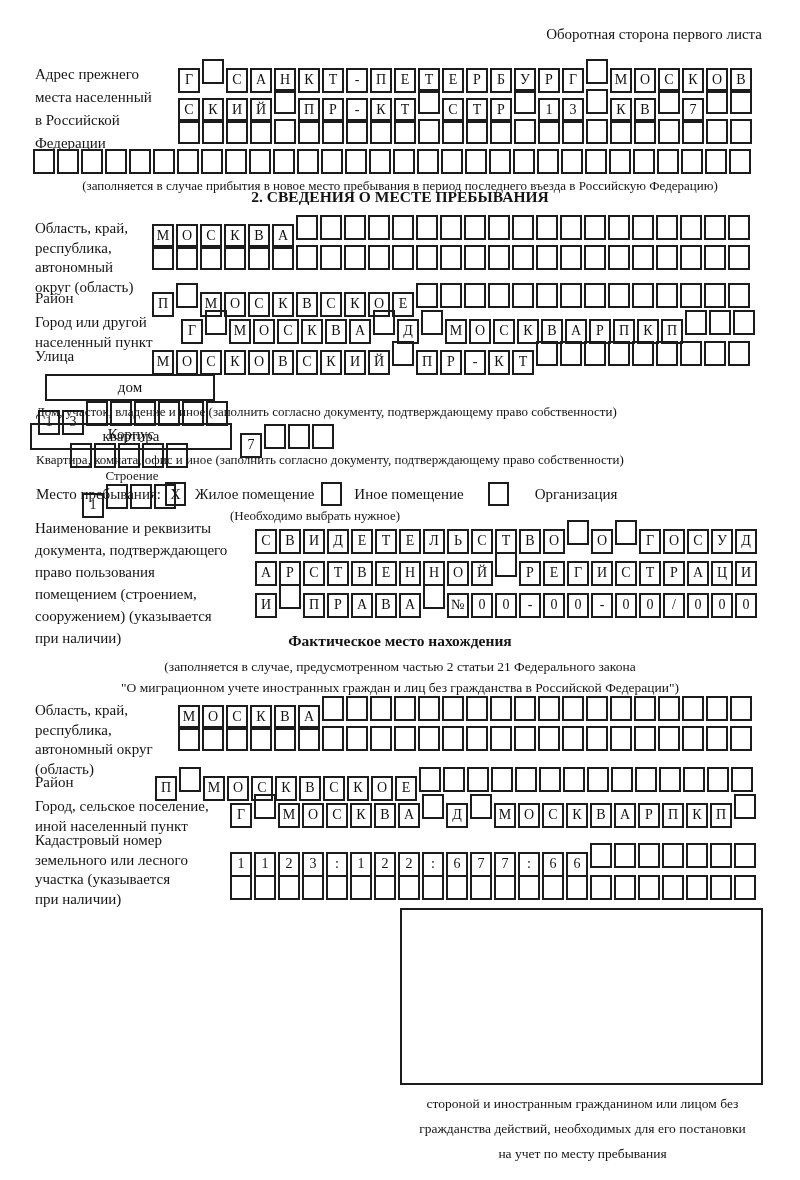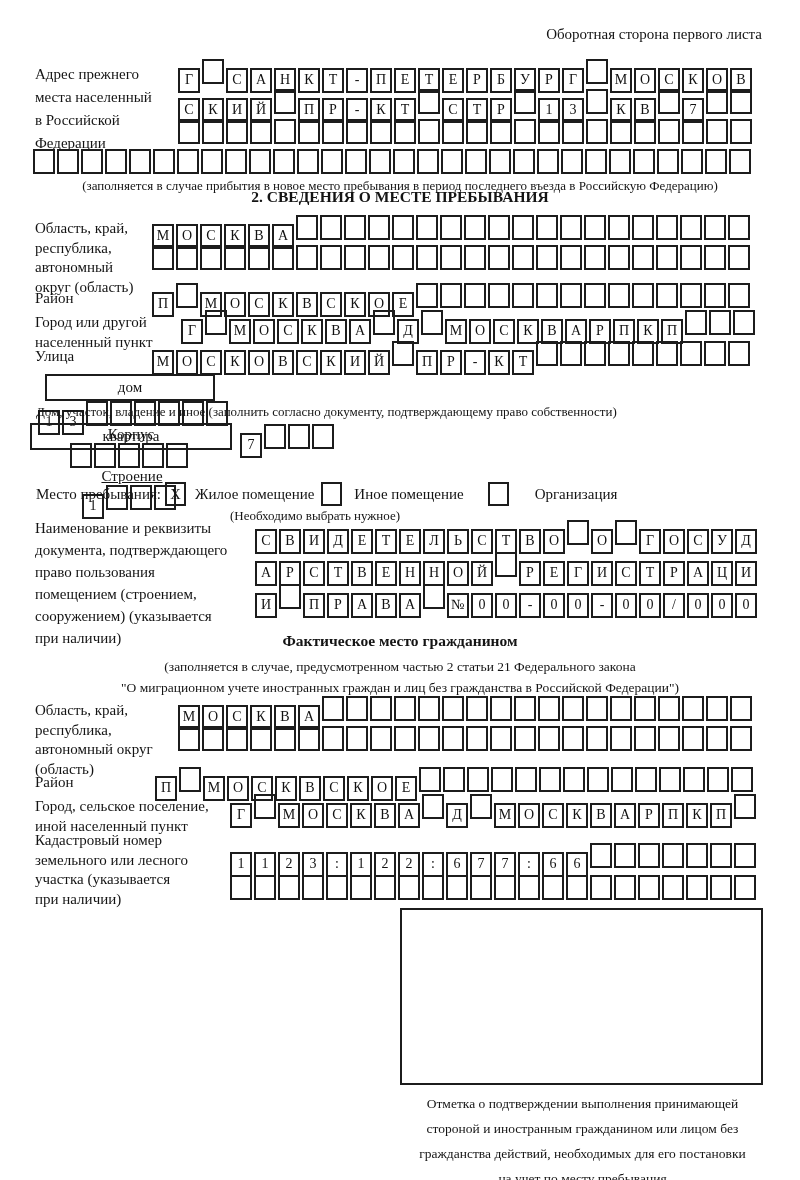--- a/index.html
+++ b/index.html
@@ -82,29 +82,30 @@
   <div class="abs cellrow" style="left:181px;top:310px;"><span class="cell">Г</span><span class="cell"></span><span class="cell">М</span><span class="cell">О</span><span class="cell">С</span><span class="cell">К</span><span class="cell">В</span><span class="cell">А</span><span class="cell"></span><span class="cell">Д</span><span class="cell"></span><span class="cell">М</span><span class="cell">О</span><span class="cell">С</span><span class="cell">К</span><span class="cell">В</span><span class="cell">А</span><span class="cell">Р</span><span class="cell">П</span><span class="cell">К</span><span class="cell">П</span><span class="cell"></span><span class="cell"></span><span class="cell"></span></div>
 
   <div class="abs lbl" style="left:35px;top:345px;">Улица</div>
   <div class="abs cellrow" style="left:152px;top:341px;"><span class="cell">М</span><span class="cell">О</span><span class="cell">С</span><span class="cell">К</span><span class="cell">О</span><span class="cell">В</span><span class="cell">С</span><span class="cell">К</span><span class="cell">И</span><span class="cell">Й</span><span class="cell"></span><span class="cell">П</span><span class="cell">Р</span><span class="cell">-</span><span class="cell">К</span><span class="cell">Т</span><span class="cell"></span><span class="cell"></span><span class="cell"></span><span class="cell"></span><span class="cell"></span><span class="cell"></span><span class="cell"></span><span class="cell"></span><span class="cell"></span></div>
 
   <div class="abs hrow" style="left:30px;top:374px;flex-direction:column;">
     <span class="bigcell" style="width:170px;">дом</span>
     <span class="cellrow" style="margin:0 0 0 8px;"><span class="cell">1</span><span class="cell">3</span><span class="cell"></span><span class="cell"></span><span class="cell"></span><span class="cell"></span><span class="cell"></span><span class="cell"></span></span>
     <span style="font-size:15px;margin:0 4px 0 6px;">Корпус</span>
     <span class="cellrow" style="margin:0;"><span class="cell"></span><span class="cell"></span><span class="cell"></span><span class="cell"></span><span class="cell"></span></span>
-    <span style="font-size:15px;margin:0 6px 0 10px;text-decoration:underline;">Строение</span>
+    <span style="font-size:13px;margin:0 6px 0 10px;">Строение</span>
     <span class="cellrow" style="margin:0;"><span class="cell">1</span><span class="cell"></span><span class="cell"></span><span class="cell"></span></span>
   </div>
   <div class="abs note" style="left:36px;top:404px;">Дом, участок, владение и иное (заполнить согласно документу, подтверждающему право собственности)</div>
 
   <div class="abs hrow" style="left:30px;top:423px;">
     <span class="bigcell" style="width:202px;">квартира</span>
     <span class="cellrow" style="margin:0 0 0 8px;"><span class="cell">7</span><span class="cell"></span><span class="cell"></span><span class="cell"></span></span>
   </div>
+  <div class="abs note" style="left:36px;top:452px;">Квартира, комната, офис и иное (заполнить согласно документу, подтверждающему право собственности)</div>
 
   <div class="abs hrow" style="left:36px;top:482px;">
     <span style="font-size:15px;">Место пребывания:</span>
     <span class="cb" style="margin-left:4px;">X</span>
     <span style="font-size:15px;margin-left:9px;">Жилое помещение</span>
     <span class="cb" style="margin-left:7px;"></span>
     <span style="font-size:15px;margin-left:12px;">Иное помещение</span>
     <span class="cb" style="margin-left:24px;"></span>
     <span style="font-size:15px;margin-left:26px;">Организация</span>
   </div>
@@ -117,21 +118,21 @@
       <div>помещением (строением,</div>
       <div>сооружением) (указывается</div>
       <div>при наличии)</div>
     </div>
   <div class="abs" style="left:255px;top:520px;">
     <div class="cellrow gap7"><span class="cell">С</span><span class="cell">В</span><span class="cell">И</span><span class="cell">Д</span><span class="cell">Е</span><span class="cell">Т</span><span class="cell">Е</span><span class="cell">Л</span><span class="cell">Ь</span><span class="cell">С</span><span class="cell">Т</span><span class="cell">В</span><span class="cell">О</span><span class="cell"></span><span class="cell">О</span><span class="cell"></span><span class="cell">Г</span><span class="cell">О</span><span class="cell">С</span><span class="cell">У</span><span class="cell">Д</span></div>
     <div class="cellrow gap7"><span class="cell">А</span><span class="cell">Р</span><span class="cell">С</span><span class="cell">Т</span><span class="cell">В</span><span class="cell">Е</span><span class="cell">Н</span><span class="cell">Н</span><span class="cell">О</span><span class="cell">Й</span><span class="cell"></span><span class="cell">Р</span><span class="cell">Е</span><span class="cell">Г</span><span class="cell">И</span><span class="cell">С</span><span class="cell">Т</span><span class="cell">Р</span><span class="cell">А</span><span class="cell">Ц</span><span class="cell">И</span></div>
     <div class="cellrow gap7"><span class="cell">И</span><span class="cell"></span><span class="cell">П</span><span class="cell">Р</span><span class="cell">А</span><span class="cell">В</span><span class="cell">А</span><span class="cell"></span><span class="cell">№</span><span class="cell">0</span><span class="cell">0</span><span class="cell">-</span><span class="cell">0</span><span class="cell">0</span><span class="cell">-</span><span class="cell">0</span><span class="cell">0</span><span class="cell">/</span><span class="cell">0</span><span class="cell">0</span><span class="cell">0</span></div>
   </div>
 
-  <div class="abs center heading" style="top:632px;">Фактическое место гражданином</div>
+  <div class="abs center heading" style="top:632px;">Фактическое место нахождения</div>
   <div class="abs center fact-note" style="top:656px;">
       <div>(заполняется в случае, предусмотренном частью 2 статьи 21 Федерального закона</div>
       <div>"О миграционном учете иностранных граждан и лиц без гражданства в Российской Федерации")</div>
     </div>
 
   <div class="abs lbl lh19" style="left:35px;top:701px;width:160px;">
       <div>Область, край,</div>
       <div>республика,</div>
       <div>автономный округ</div>
       <div>(область)</div>
@@ -156,19 +157,18 @@
       <div>участка (указывается</div>
       <div>при наличии)</div>
     </div>
   <div class="abs" style="left:230px;top:843px;">
     <div class="cellrow gap7"><span class="cell">1</span><span class="cell">1</span><span class="cell">2</span><span class="cell">3</span><span class="cell">:</span><span class="cell">1</span><span class="cell">2</span><span class="cell">2</span><span class="cell">:</span><span class="cell">6</span><span class="cell">7</span><span class="cell">7</span><span class="cell">:</span><span class="cell">6</span><span class="cell">6</span><span class="cell"></span><span class="cell"></span><span class="cell"></span><span class="cell"></span><span class="cell"></span><span class="cell"></span><span class="cell"></span></div>
     <div class="cellrow"><span class="cell"></span><span class="cell"></span><span class="cell"></span><span class="cell"></span><span class="cell"></span><span class="cell"></span><span class="cell"></span><span class="cell"></span><span class="cell"></span><span class="cell"></span><span class="cell"></span><span class="cell"></span><span class="cell"></span><span class="cell"></span><span class="cell"></span><span class="cell"></span><span class="cell"></span><span class="cell"></span><span class="cell"></span><span class="cell"></span><span class="cell"></span><span class="cell"></span></div>
   </div>
 
   <div class="abs stamp-box" style="left:400px;top:908px;width:363px;height:177px;"></div>
   <div class="abs stamp-note" style="left:395px;top:1091px;width:375px;">
-      <div>Отметка о подтверждении выполнения принимающей</div>
       <div>стороной и иностранным гражданином или лицом без</div>
       <div>гражданства действий, необходимых для его постановки</div>
       <div>на учет по месту пребывания</div>
     </div>
 
 </div>
 
 </body></html>

